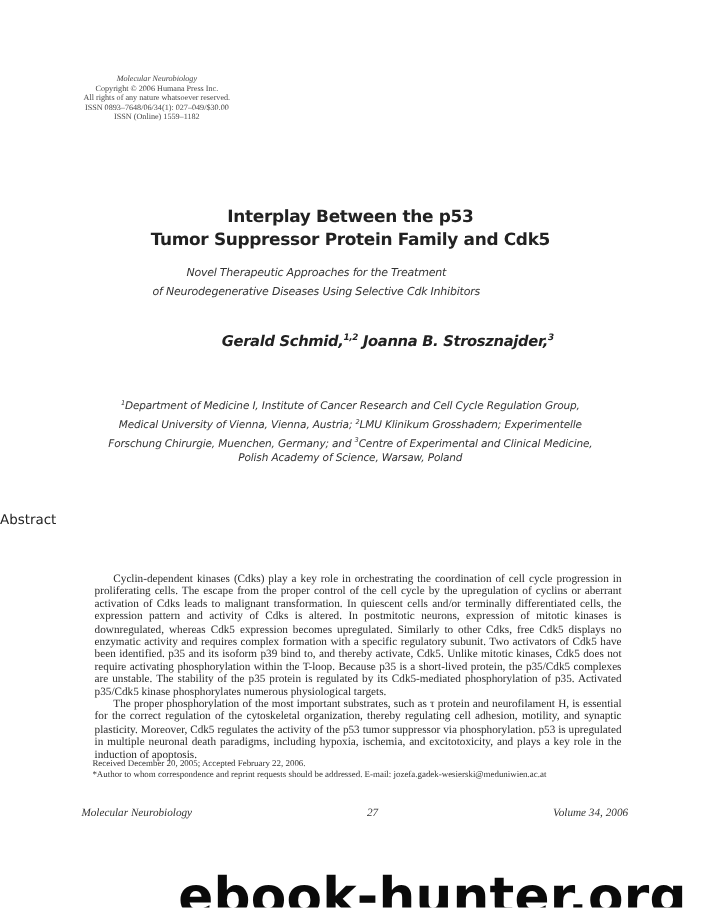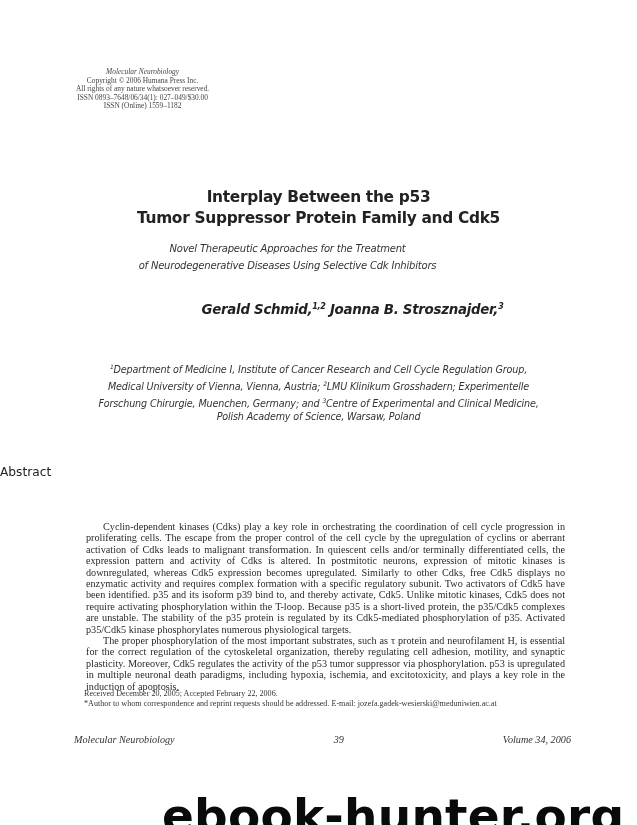--- a/index.html
+++ b/index.html
@@ -60,17 +60,17 @@
   <p>The proper phosphorylation of the most important substrates, such as τ protein and neurofilament H, is essential for the correct regulation of the cytoskeletal organization, thereby regulating cell adhesion, motility, and synaptic plasticity. Moreover, Cdk5 regulates the activity of the p53 tumor suppressor via phosphorylation. p53 is upregulated in multiple neuronal death paradigms, including hypoxia, ischemia, and excitotoxicity, and plays a key role in the induction of apoptosis.</p>
 </div>
 
 <div class="abs footnotes">
   <p>Received December 20, 2005; Accepted February 22, 2006.</p>
   <p>*Author to whom correspondence and reprint requests should be addressed. E-mail: jozefa.gadek-wesierski@meduniwien.ac.at</p>
 </div>
 
 <div class="abs footer">
   <span>Molecular Neurobiology</span>
-  <span>39</span>
+  <span>27</span>
   <span>Volume 34, 2006</span>
 </div>
 
 <div class="abs watermark">ebook-hunter.org</div>
 
 </body></html>

